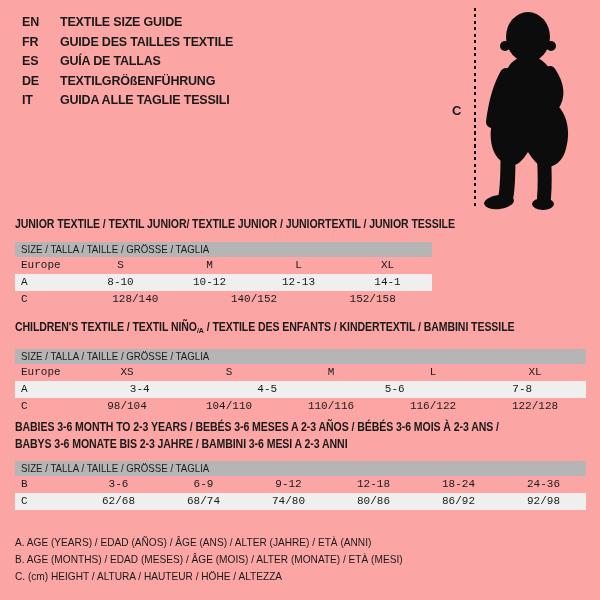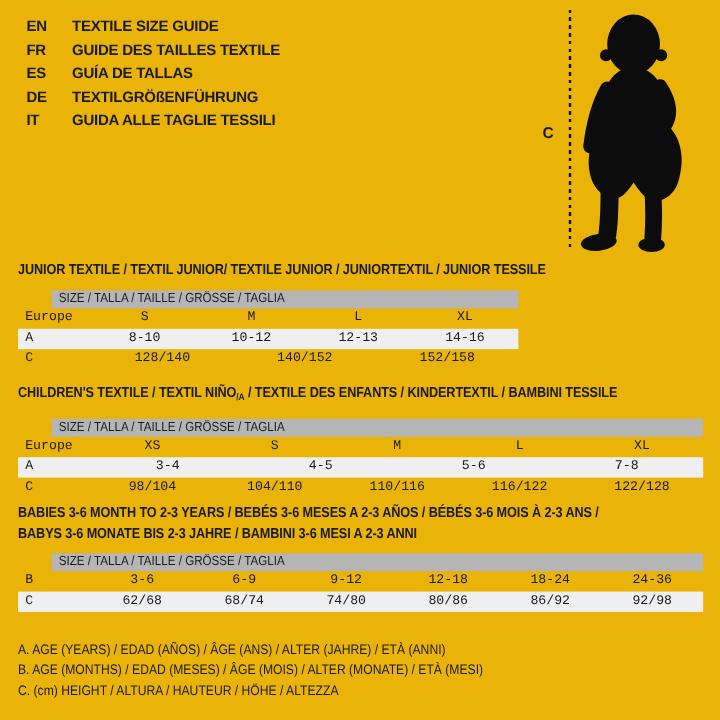--- a/index.html
+++ b/index.html
@@ -1,17 +1,17 @@
 <!DOCTYPE html>
 <html style="--bar_gray: #b5b5b5; --row_alt: #efefef; --text: #1a1a1a; --silhouette: #0c0c0c;"><head>
 <meta charset="utf-8">
 <style>
   html,body{margin:0;padding:0;background:#fff;}
   .canvas{
-    position:relative;width:600px;height:600px;background:#eab308;overflow:hidden;
+    position:relative;width:600px;height:600px;background:#fca5a5;overflow:hidden;
     font-family:"Liberation Sans","DejaVu Sans",sans-serif;
     color:var(--text,#1a1a1a);
     -webkit-font-smoothing:antialiased;
   }
   
   .cond{display:inline-block;transform:scaleX(.88);transform-origin:0 50%;white-space:nowrap;}
 
   
   .lang-block{position:absolute;left:22px;top:13px;}
   .lang-row{display:flex;height:19.5px;line-height:19.5px;font-weight:700;font-size:12.5px;letter-spacing:-.2px;}
@@ -23,21 +23,21 @@
     background:repeating-linear-gradient(to bottom,var(--silhouette,#0c0c0c) 0 3px,transparent 3px 6.5px);}
   .height-label{position:absolute;left:452px;top:103px;font-weight:700;font-size:13px;}
   .baby-svg{position:absolute;left:482px;top:6px;}
 
   
   .sec-heading{position:absolute;left:15px;font-weight:700;font-size:12px;letter-spacing:-.1px;white-space:nowrap;}
   .sub{font-size:8px;vertical-align:-2px;}
 
   
   .size-table{position:absolute;left:15px;font-size:11px;}
-  .t-bar{background:var(--bar_gray,#b5b5b5);height:15px;line-height:15px;padding-left:6px;margin-left:28px;}
+  .t-bar{background:var(--bar_gray,#b5b5b5);height:15px;line-height:15px;padding-left:6px;}
   .t-row{display:flex;height:17px;line-height:17px;font-family:Liberation Mono, monospace;}
   .t-row.alt{background:var(--row_alt,#efefef);}
   .t-label{width:55px;padding-left:6px;text-align:left;flex:none;}
   .t-cell{flex:1;text-align:center;}
   .w1{width:417px;} .w2{width:571px;}
 
   
   .legend{position:absolute;left:15px;top:534px;}
   .legend-line{height:17px;line-height:17px;font-weight:400;font-size:11.5px;}
 </style>
@@ -97,21 +97,21 @@
       <span class="t-cell">S</span>
       <span class="t-cell">M</span>
       <span class="t-cell">L</span>
       <span class="t-cell">XL</span>
     </div>
     <div class="t-row alt">
       <span class="t-label">A</span>
       <span class="t-cell">8-10</span>
       <span class="t-cell">10-12</span>
       <span class="t-cell">12-13</span>
-      <span class="t-cell">14-16</span>
+      <span class="t-cell">14-1</span>
     </div>
     <div class="t-row">
       <span class="t-label">C</span>
       <span class="t-cell">128/140</span>
       <span class="t-cell">140/152</span>
       <span class="t-cell">152/158</span>
     </div>
   </div>
 
   <div class="sec-heading" style="top:320px">

